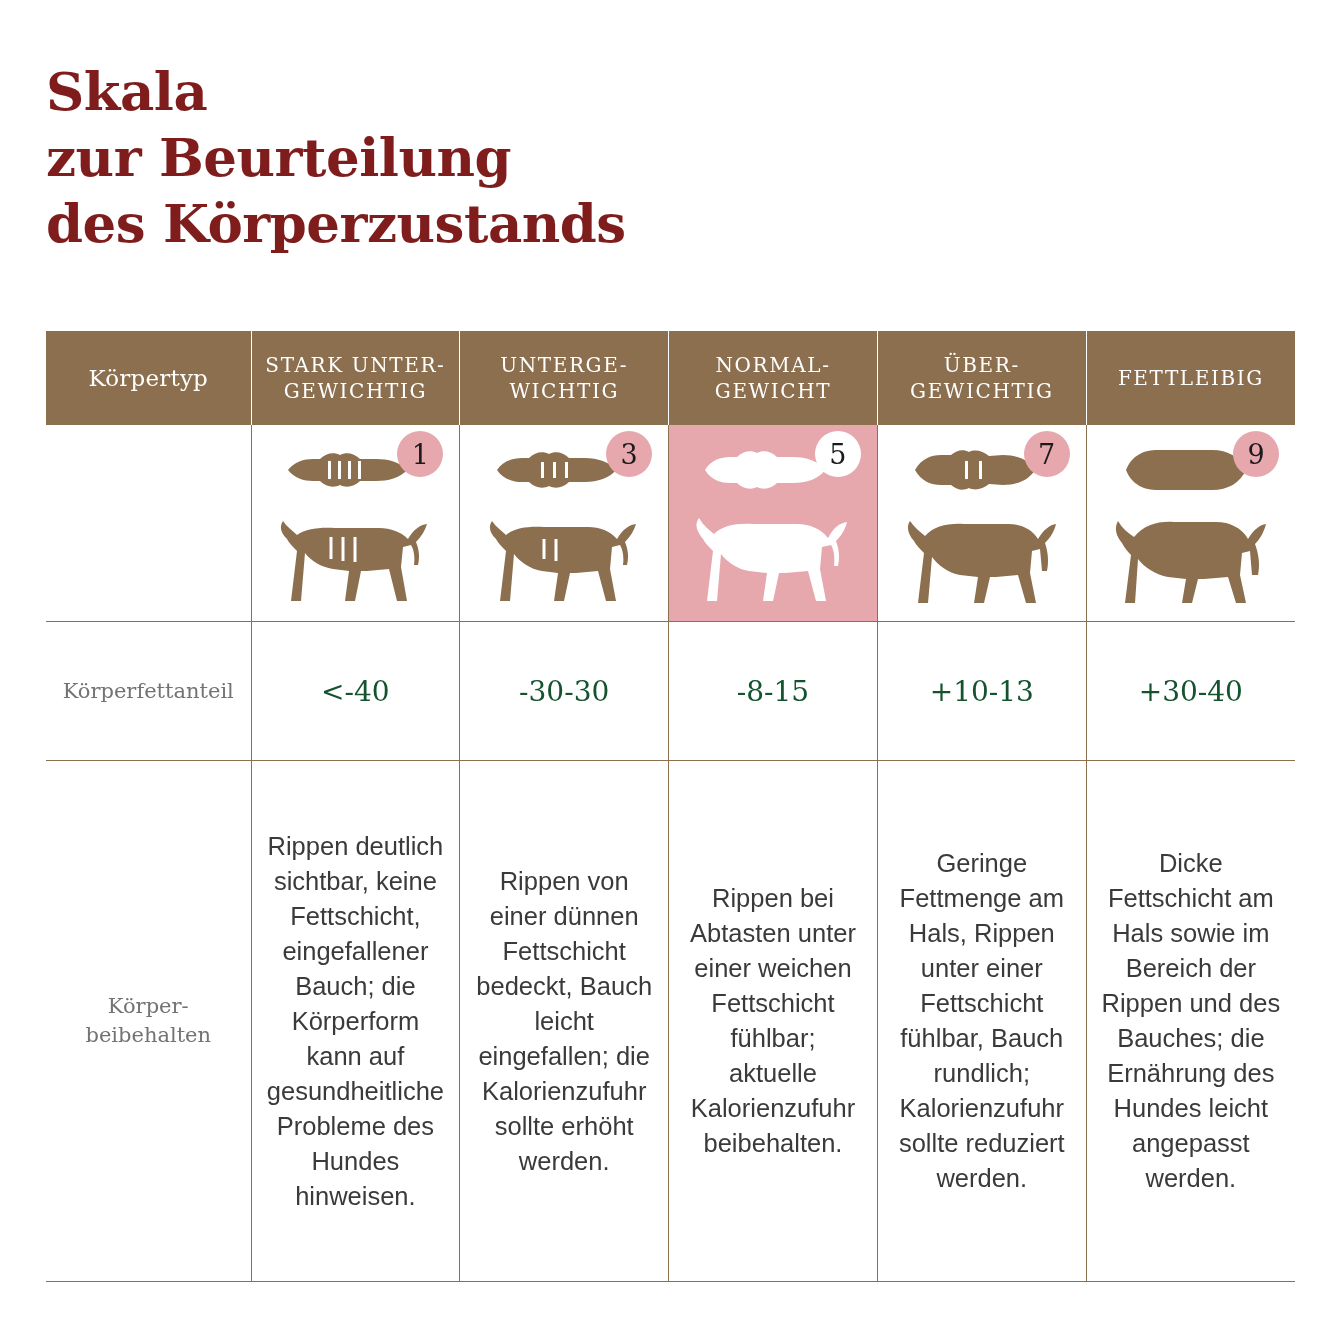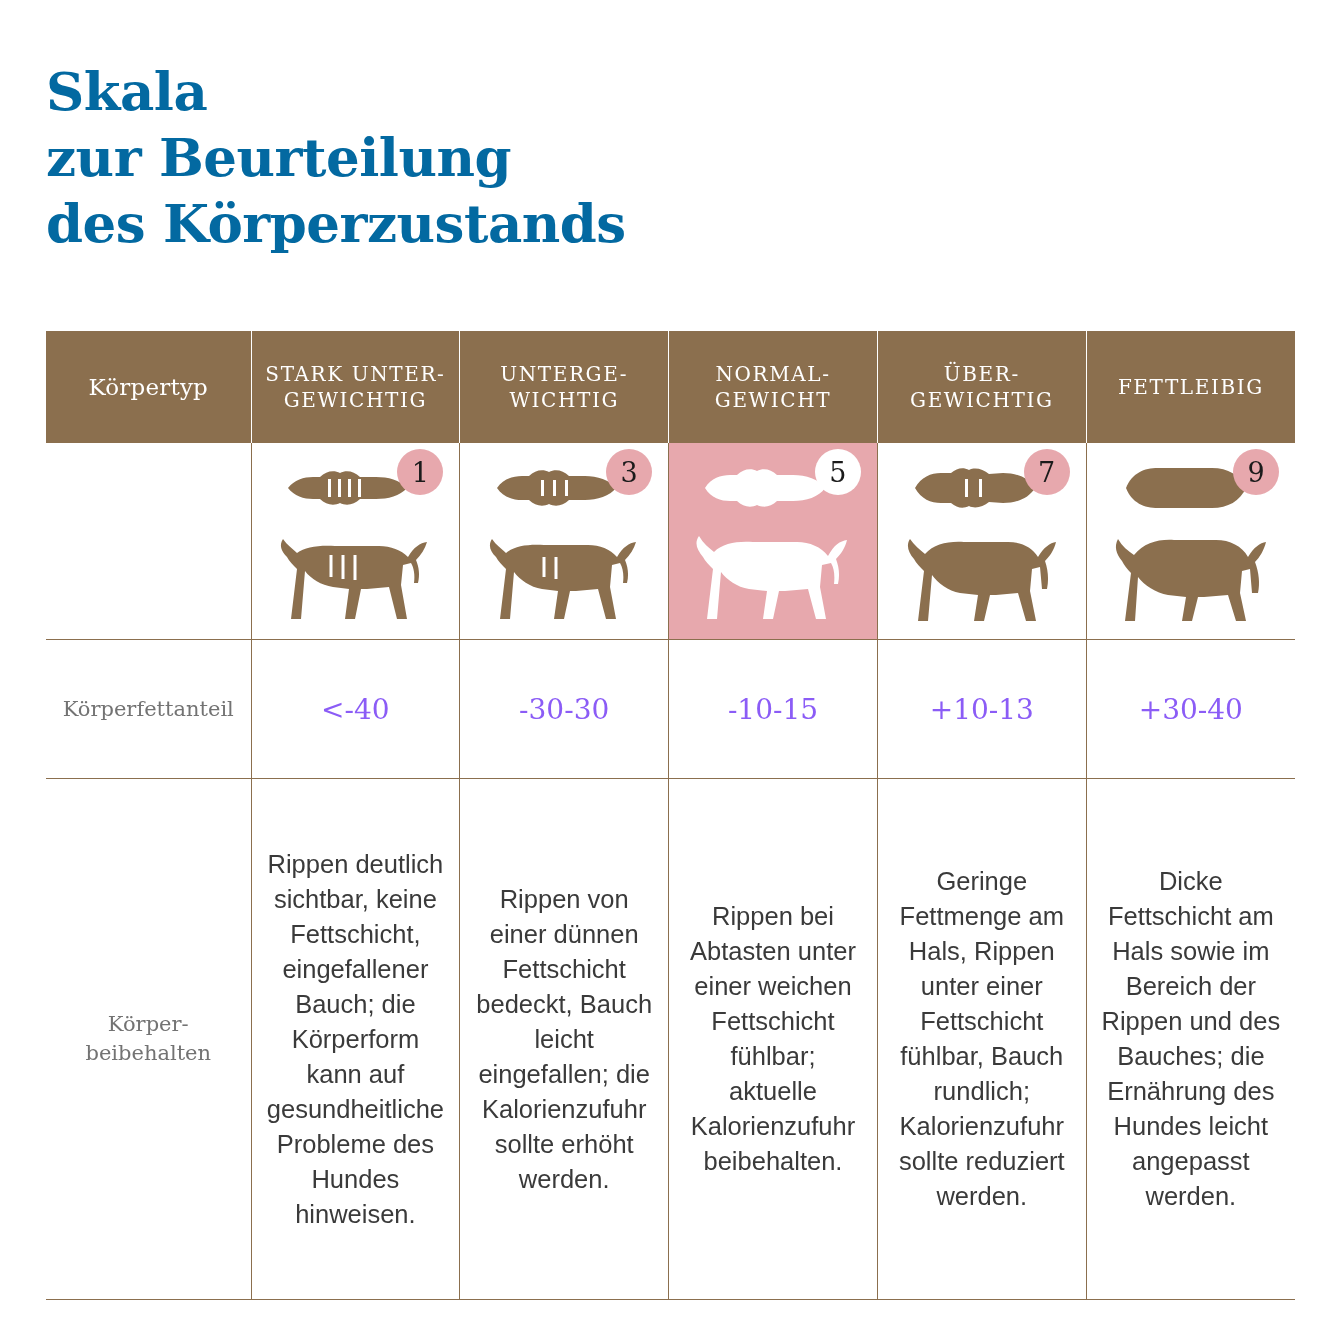--- a/index.html
+++ b/index.html
@@ -25,21 +25,21 @@
   
   .title {
     position: absolute;
     left: 46px;
     top: 58px;
     font-family: "DejaVu Serif", "Liberation Serif", serif;
     font-size: 53px;
     line-height: 66px;
     font-weight: 700;
     letter-spacing: -0.5px;
-    color: #0369a1;
+    color: #7f1d1d;
     white-space: pre-line;
   }
 
   
   .table {
     position: absolute;
     left: 46px;
     top: 331px;
     width: 1249px;
     border-collapse: collapse;
@@ -56,21 +56,21 @@
   
   thead th {
     background: #8b6f4e;
     color: #ffffff;
     font-family: "DejaVu Serif", "Liberation Serif", serif;
     font-weight: 400;
     height: 90px;
     vertical-align: middle;
     text-align: center;
     border-right: 1px solid #ffffff;
-    padding: 11px 6px;
+    padding: 2px 6px;
   }
   thead th:last-child { border-right: none; text-align: center; }
 
   thead th.rowlabel {
     font-size: 23px;
     letter-spacing: 0.2px;
   }
   thead th.cat {
     font-size: 20px;
     line-height: 26px;
@@ -145,21 +145,21 @@
   }
   .score-badge.on-pink {
     background: #ffffff;
   }
 
   
   .row-fat td { height: 138px; }
   .fat-value {
     font-family: "DejaVu Serif", "Liberation Serif", serif;
     font-size: 28px;
-    color: #8b5cf6;
+    color: #14532d;
   }
 
   
   .row-desc td { height: 520px; vertical-align: middle; }
   .desc-text {
     font-family: "Liberation Sans", sans-serif;
     font-size: 25.5px;
     line-height: 35px;
     color: #3a3a3a;
     padding: 14px 14px;
@@ -327,21 +327,21 @@
             </div>
             <div class="score-badge">9</div>
           </div>
         </td>
       </tr>
 
       <tr class="row-fat">
         <td class="rowlabel">Körperfettanteil</td>
         <td><span class="fat-value">&lt;-40</span></td>
         <td><span class="fat-value">-30-30</span></td>
-        <td><span class="fat-value">-10-15</span></td>
+        <td><span class="fat-value">-8-15</span></td>
         <td><span class="fat-value">+10-13</span></td>
         <td class="last"><span class="fat-value">+30-40</span></td>
       </tr>
 
       <tr class="row-desc">
         <td class="rowlabel desc-label">Körper-
 beibehalten</td>
         <td>
             <div class="desc-text">Rippen deutlich sichtbar, keine Fettschicht, eingefallener Bauch; die Körperform kann auf gesundheitliche Probleme des Hundes hinweisen.</div>
           </td>

